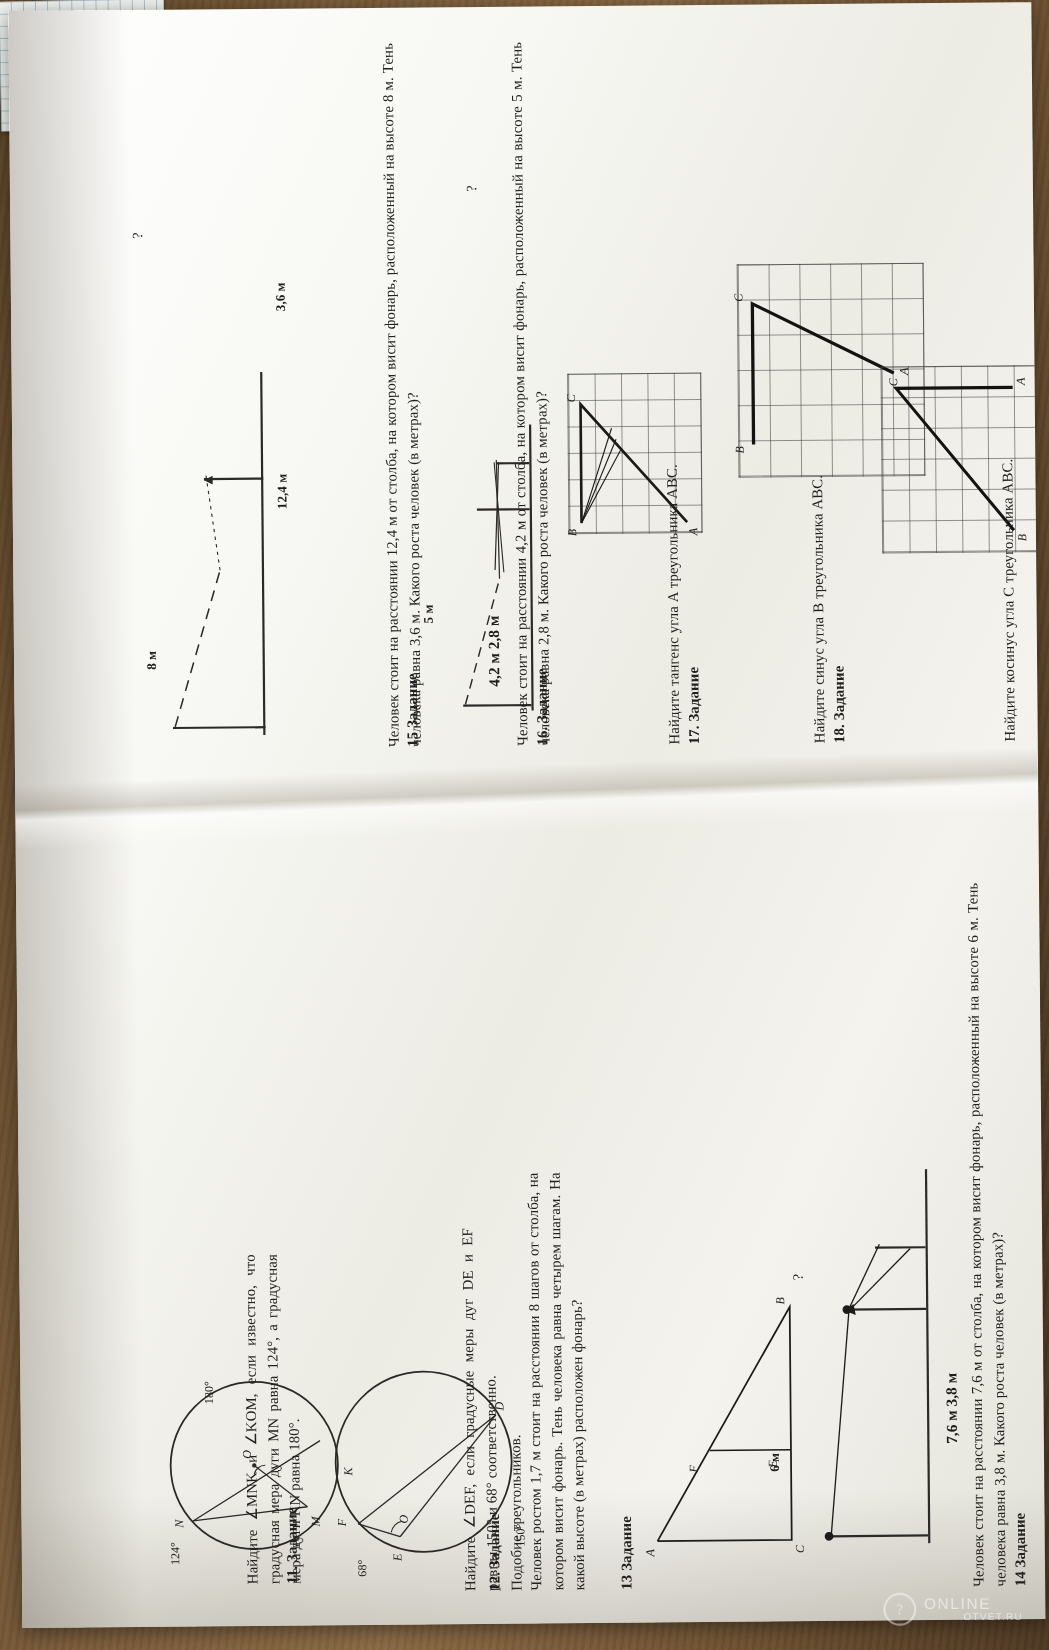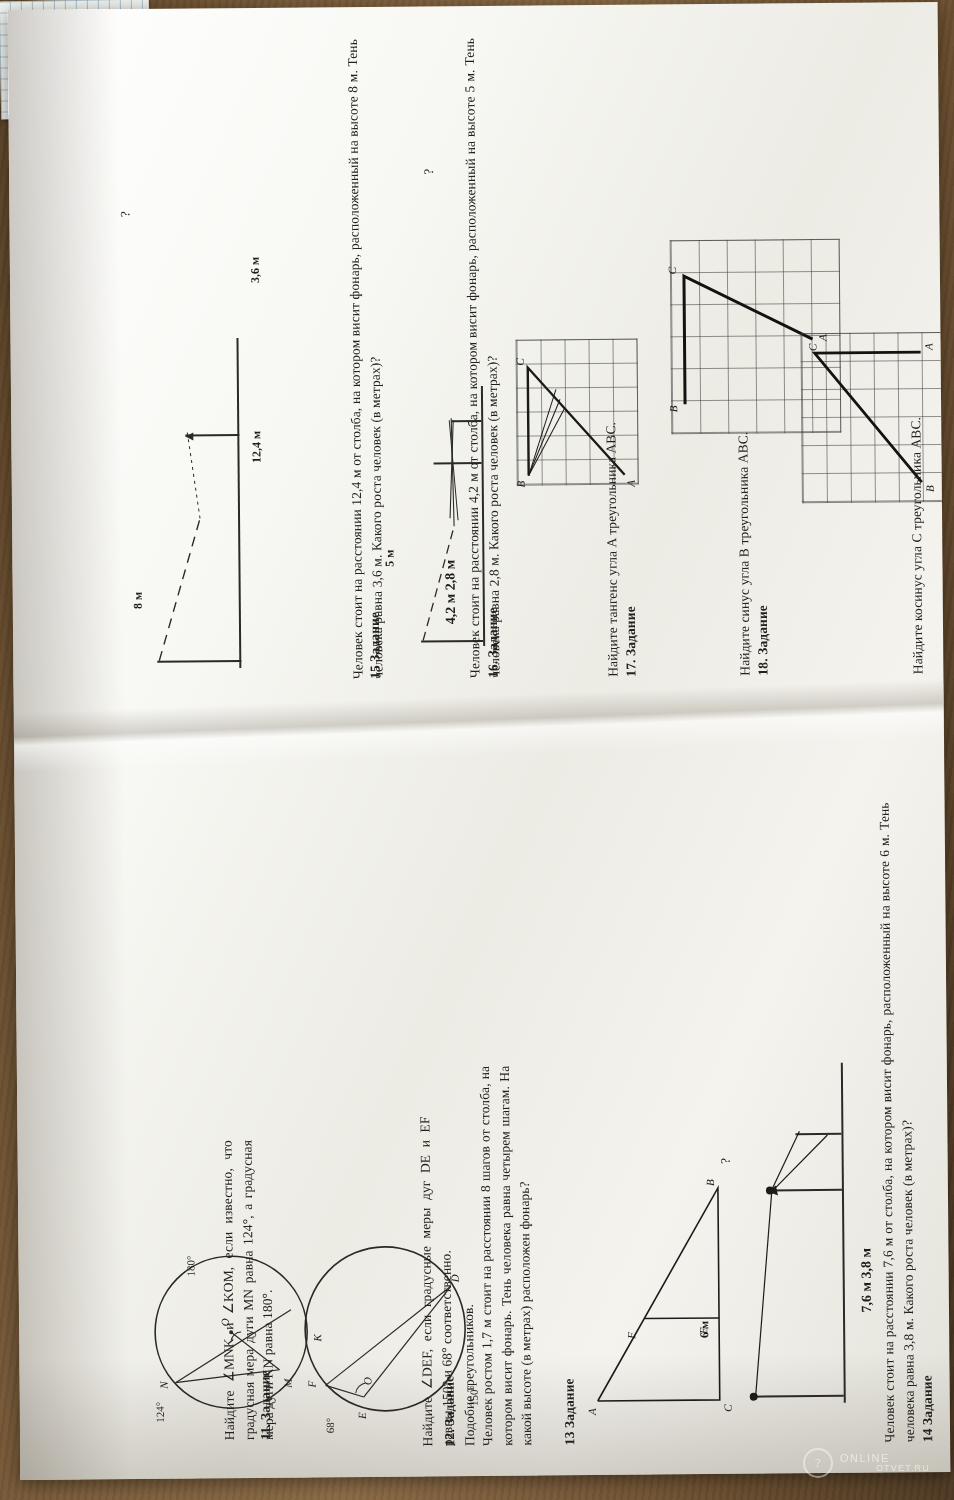--- a/index.html
+++ b/index.html
@@ -91,21 +91,21 @@
     display:flex;align-items:center;gap:7px;
     opacity:.55;color:#fff;
   }
   #wm .ring{
     width:26px;height:26px;border-radius:50%;
     border:2px solid rgba(255,255,255,.8);
     display:flex;align-items:center;justify-content:center;
     font-size:13px;
   }
   #wm .wtxt{line-height:1.05;font-family:"Liberation Sans",sans-serif;}
-  #wm .w1{font-size:11px;letter-spacing:1.5px;}
+  #wm .w1{font-size:14px;letter-spacing:1.5px;}
   #wm .w2{font-size:9px;letter-spacing:1.2px;padding-left:36px;}
 </style>
 </head>
 <body>
 
 <div id="desk"></div>
 <div id="grid-strip"></div>
 
 <div id="page">
   <div id="shade-left"></div>

